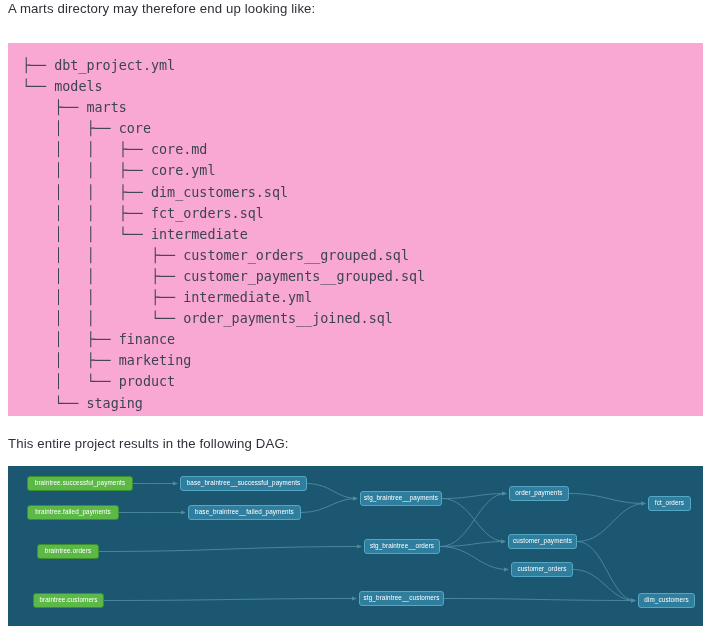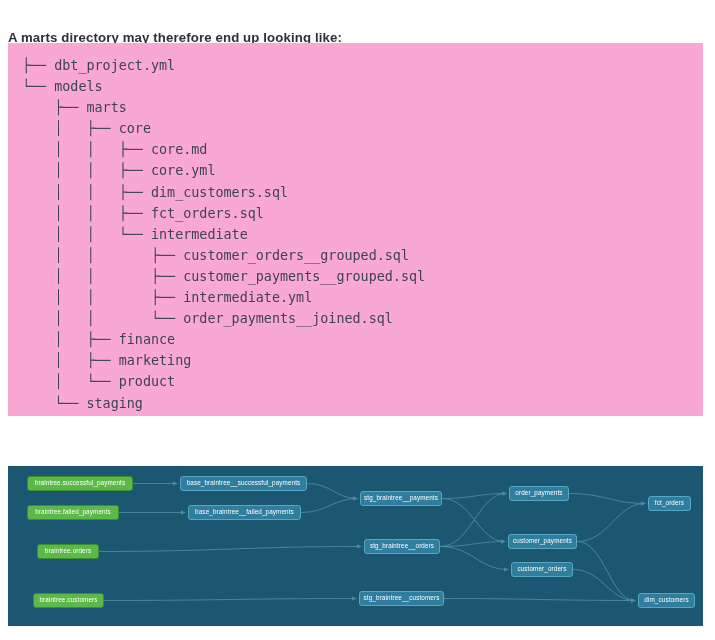--- a/index.html
+++ b/index.html
@@ -22,21 +22,21 @@
   }
   .para {
     position: absolute;
     left: 8px;
     font-size: 13.2px;
     line-height: 18px;
     color: #2d3038;
     letter-spacing: 0.01em;
     white-space: nowrap;
   }
-  #intro-text { top: 29px; font-weight: bold; }
+  #intro-text { top: 0; }
   #dag-text { top: 435px; }
 
   .codeblock {
     position: absolute;
     left: 8px;
     top: 43px;
     width: 695px;
     height: 373px;
     background: #f9a8d4;
     box-sizing: border-box;
@@ -114,20 +114,21 @@
     │   │       ├── customer_orders__grouped.sql
     │   │       ├── customer_payments__grouped.sql
     │   │       ├── intermediate.yml
     │   │       └── order_payments__joined.sql
     │   ├── finance
     │   ├── marketing
     │   └── product
     └── staging</pre>
   </div>
 
+  <div class="para" id="dag-text">This entire project results in the following DAG:</div>
 
   <div class="dag">
     <svg id="dag-edges" viewBox="0 0 695 160" preserveAspectRatio="none">
         <defs>
           <marker id="arrowhead" markerWidth="6" markerHeight="5" refX="5" refY="2.5" orient="auto">
             <path d="M0,0 L6,2.5 L0,5 Z" fill="#4e8ba3"></path>
           </marker>
         </defs>
         <path d="M125,17.5 C146.15,17.5 150.85,17.5 169,17.5" fill="none" stroke="#4e8ba3" stroke-width="0.9" marker-end="url(#arrowhead)"></path>
         <path d="M111,46.5 C142.05,46.5 148.95,46.5 177,46.5" fill="none" stroke="#4e8ba3" stroke-width="0.9" marker-end="url(#arrowhead)"></path>

